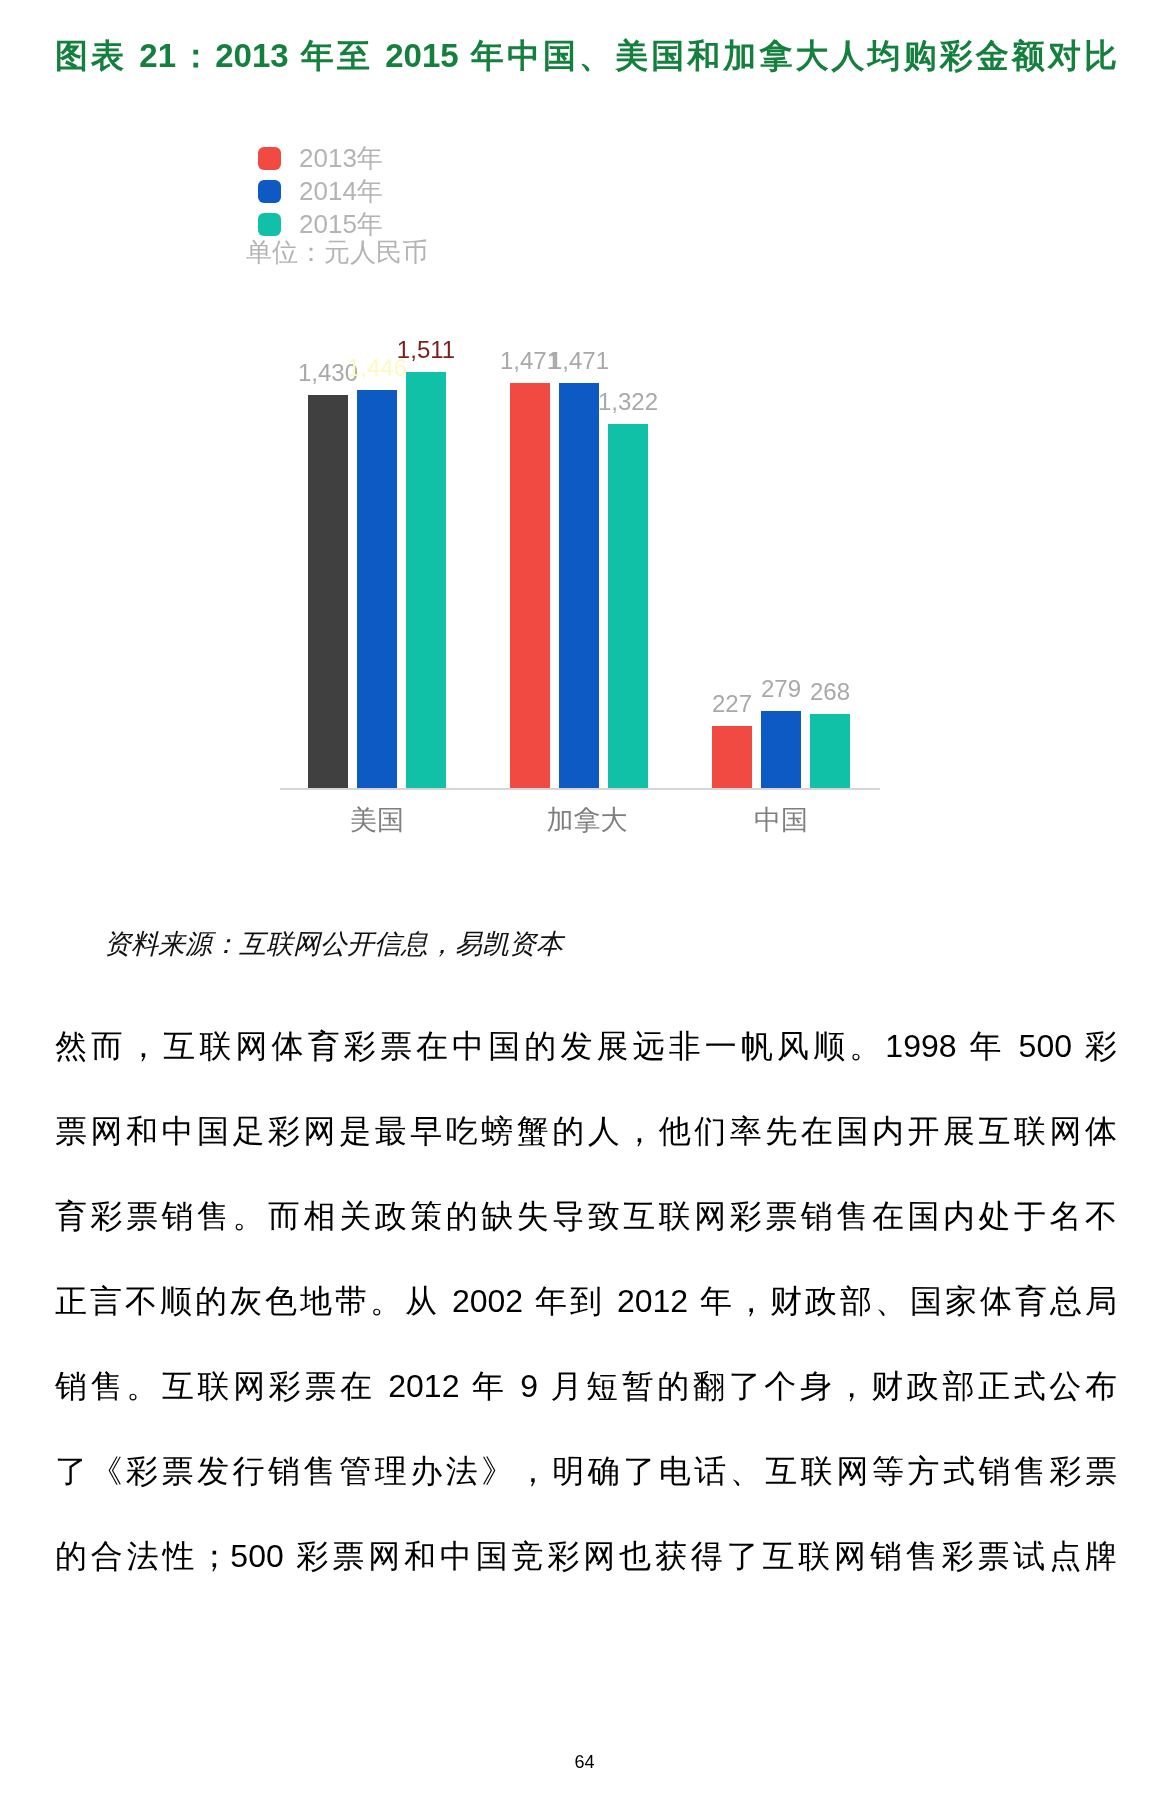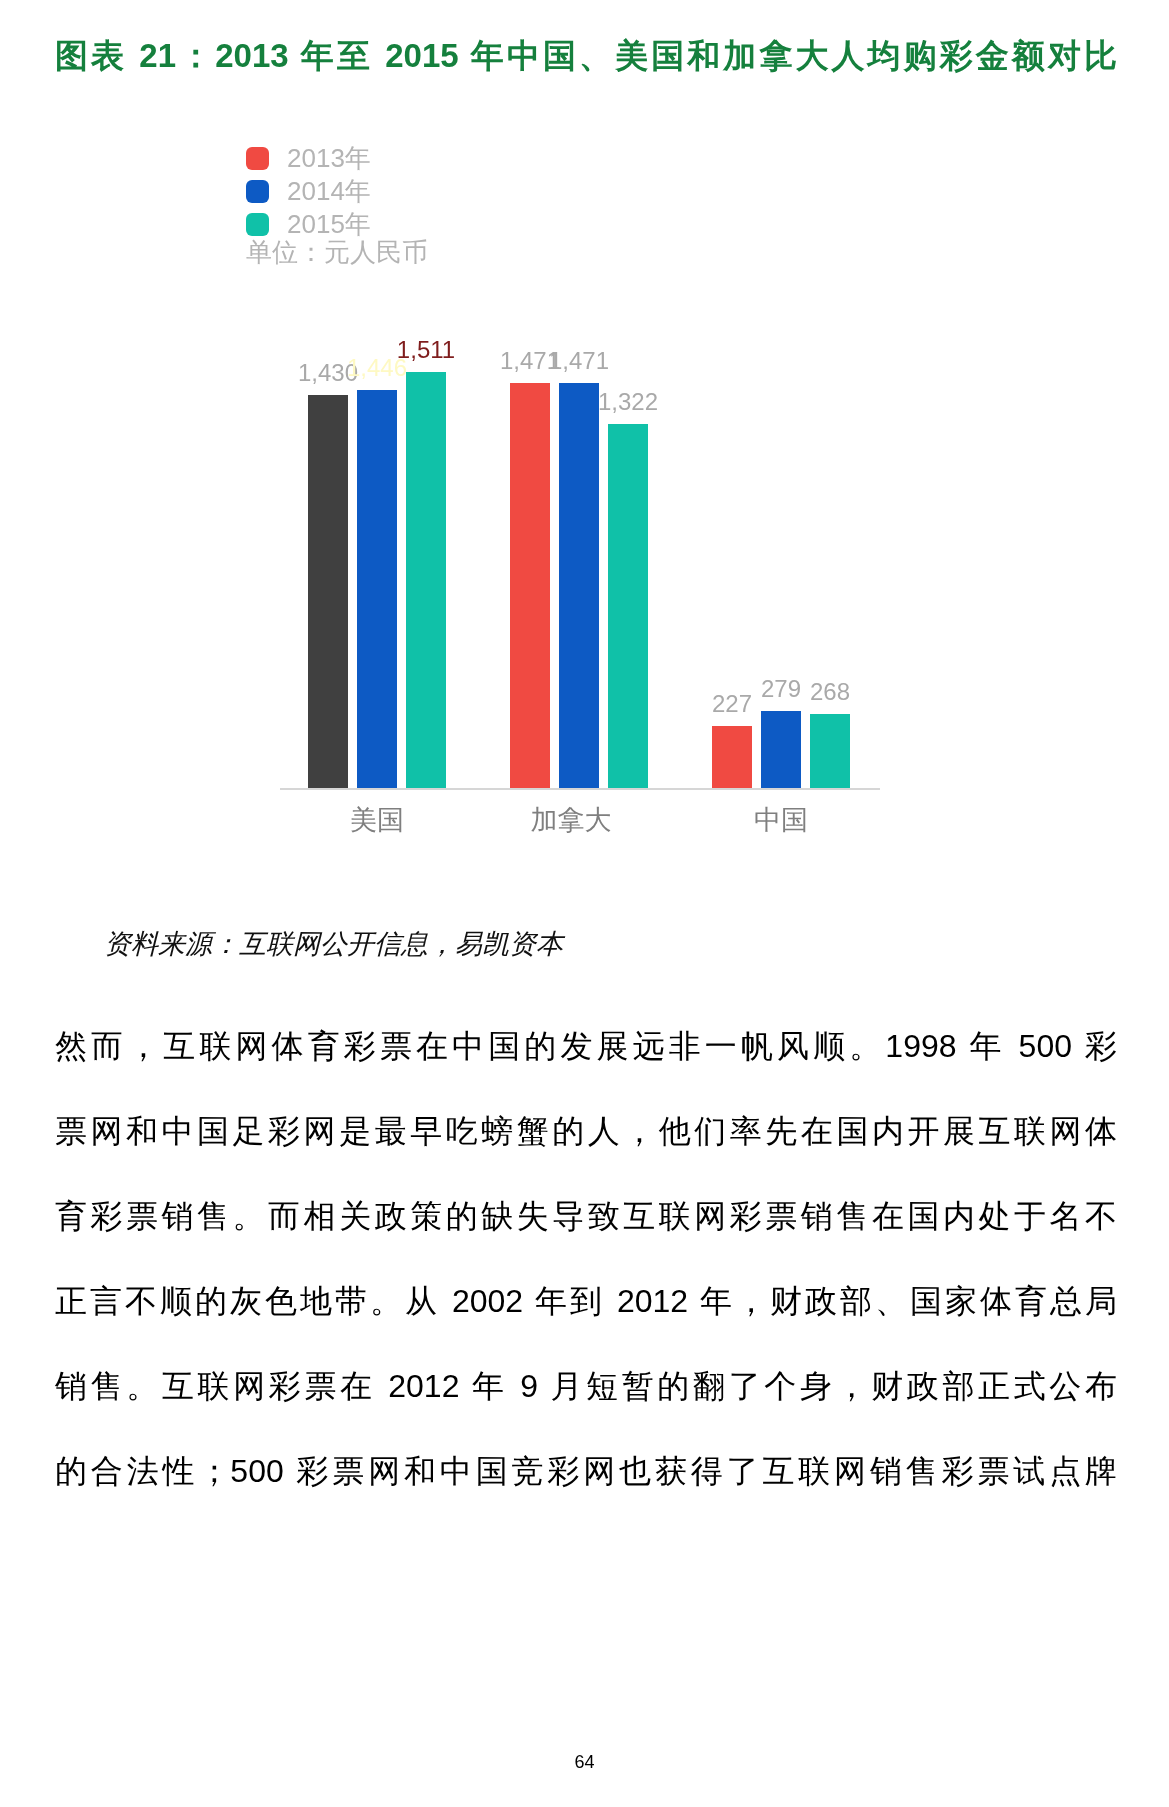--- a/index.html
+++ b/index.html
@@ -16,21 +16,21 @@
     position: absolute;
     left: 55px; top: 34px; width: 1062px;
     font-size: 33px; line-height: 1.35;
     font-weight: bold; color: #15803d;
     text-align: justify; text-align-last: justify;
   }
   .legend {
     position: absolute; left: 246px; top: 146px;
     display: flex; flex-direction: column; gap: 9px;
   }
-  .legend-item { display: flex; align-items: center; gap: 18px; height: 24px; }
+  .legend-item { display: flex; align-items: center; gap: 18px; height: 24px; margin-left: 12px; }
   .legend-swatch { width: 23px; height: 23px; border-radius: 6px; display: inline-block; }
   .legend-label { font-size: 26px; color: #b4b4b4; }
   .unit-label {
     position: absolute; left: 246px; top: 235px;
     font-size: 26px; color: #b4b4b4;
   }
   .plot {
     position: absolute; left: 280px; top: 350px;
     width: 600px; height: 440px;
     border-bottom: 2px solid #d6d6d6;
@@ -121,30 +121,31 @@
           <span class="bar-value" style="color: rgb(169, 169, 169);">279</span>
         </div>
         <div class="bar" style="background: rgb(16, 193, 168); height: 74px;">
           <span class="bar-value" style="color: rgb(169, 169, 169);">268</span>
         </div>
       </div>
     </div>
 
   <div class="xlabels" id="xlabels">
       <div class="xlabel" style="left: 97px;">美国</div>
-      <div class="xlabel" style="left: 291px;">加拿大</div>
+      <div class="xlabel" style="left: 307px;">加拿大</div>
       <div class="xlabel" style="left: 501px;">中国</div>
     </div>
 
   <div class="source-note">资料来源：互联网公开信息，易凯资本</div>
 
   <div class="body-text" id="bodyText">
       <div class="body-line">然而，互联网体育彩票在中国的发展远非一帆风顺。1998 年 500 彩</div>
       <div class="body-line">票网和中国足彩网是最早吃螃蟹的人，他们率先在国内开展互联网体</div>
       <div class="body-line">育彩票销售。而相关政策的缺失导致互联网彩票销售在国内处于名不</div>
       <div class="body-line">正言不顺的灰色地带。从 2002 年到 2012 年，财政部、国家体育总局</div>
       <div class="body-line">销售。互联网彩票在 2012 年 9 月短暂的翻了个身，财政部正式公布</div>
+      <div class="body-line">了《彩票发行销售管理办法》，明确了电话、互联网等方式销售彩票</div>
       <div class="body-line">的合法性；500 彩票网和中国竞彩网也获得了互联网销售彩票试点牌</div>
     </div>
 
   <div class="page-number">64</div>
 
 </div>
 
 </body></html>

